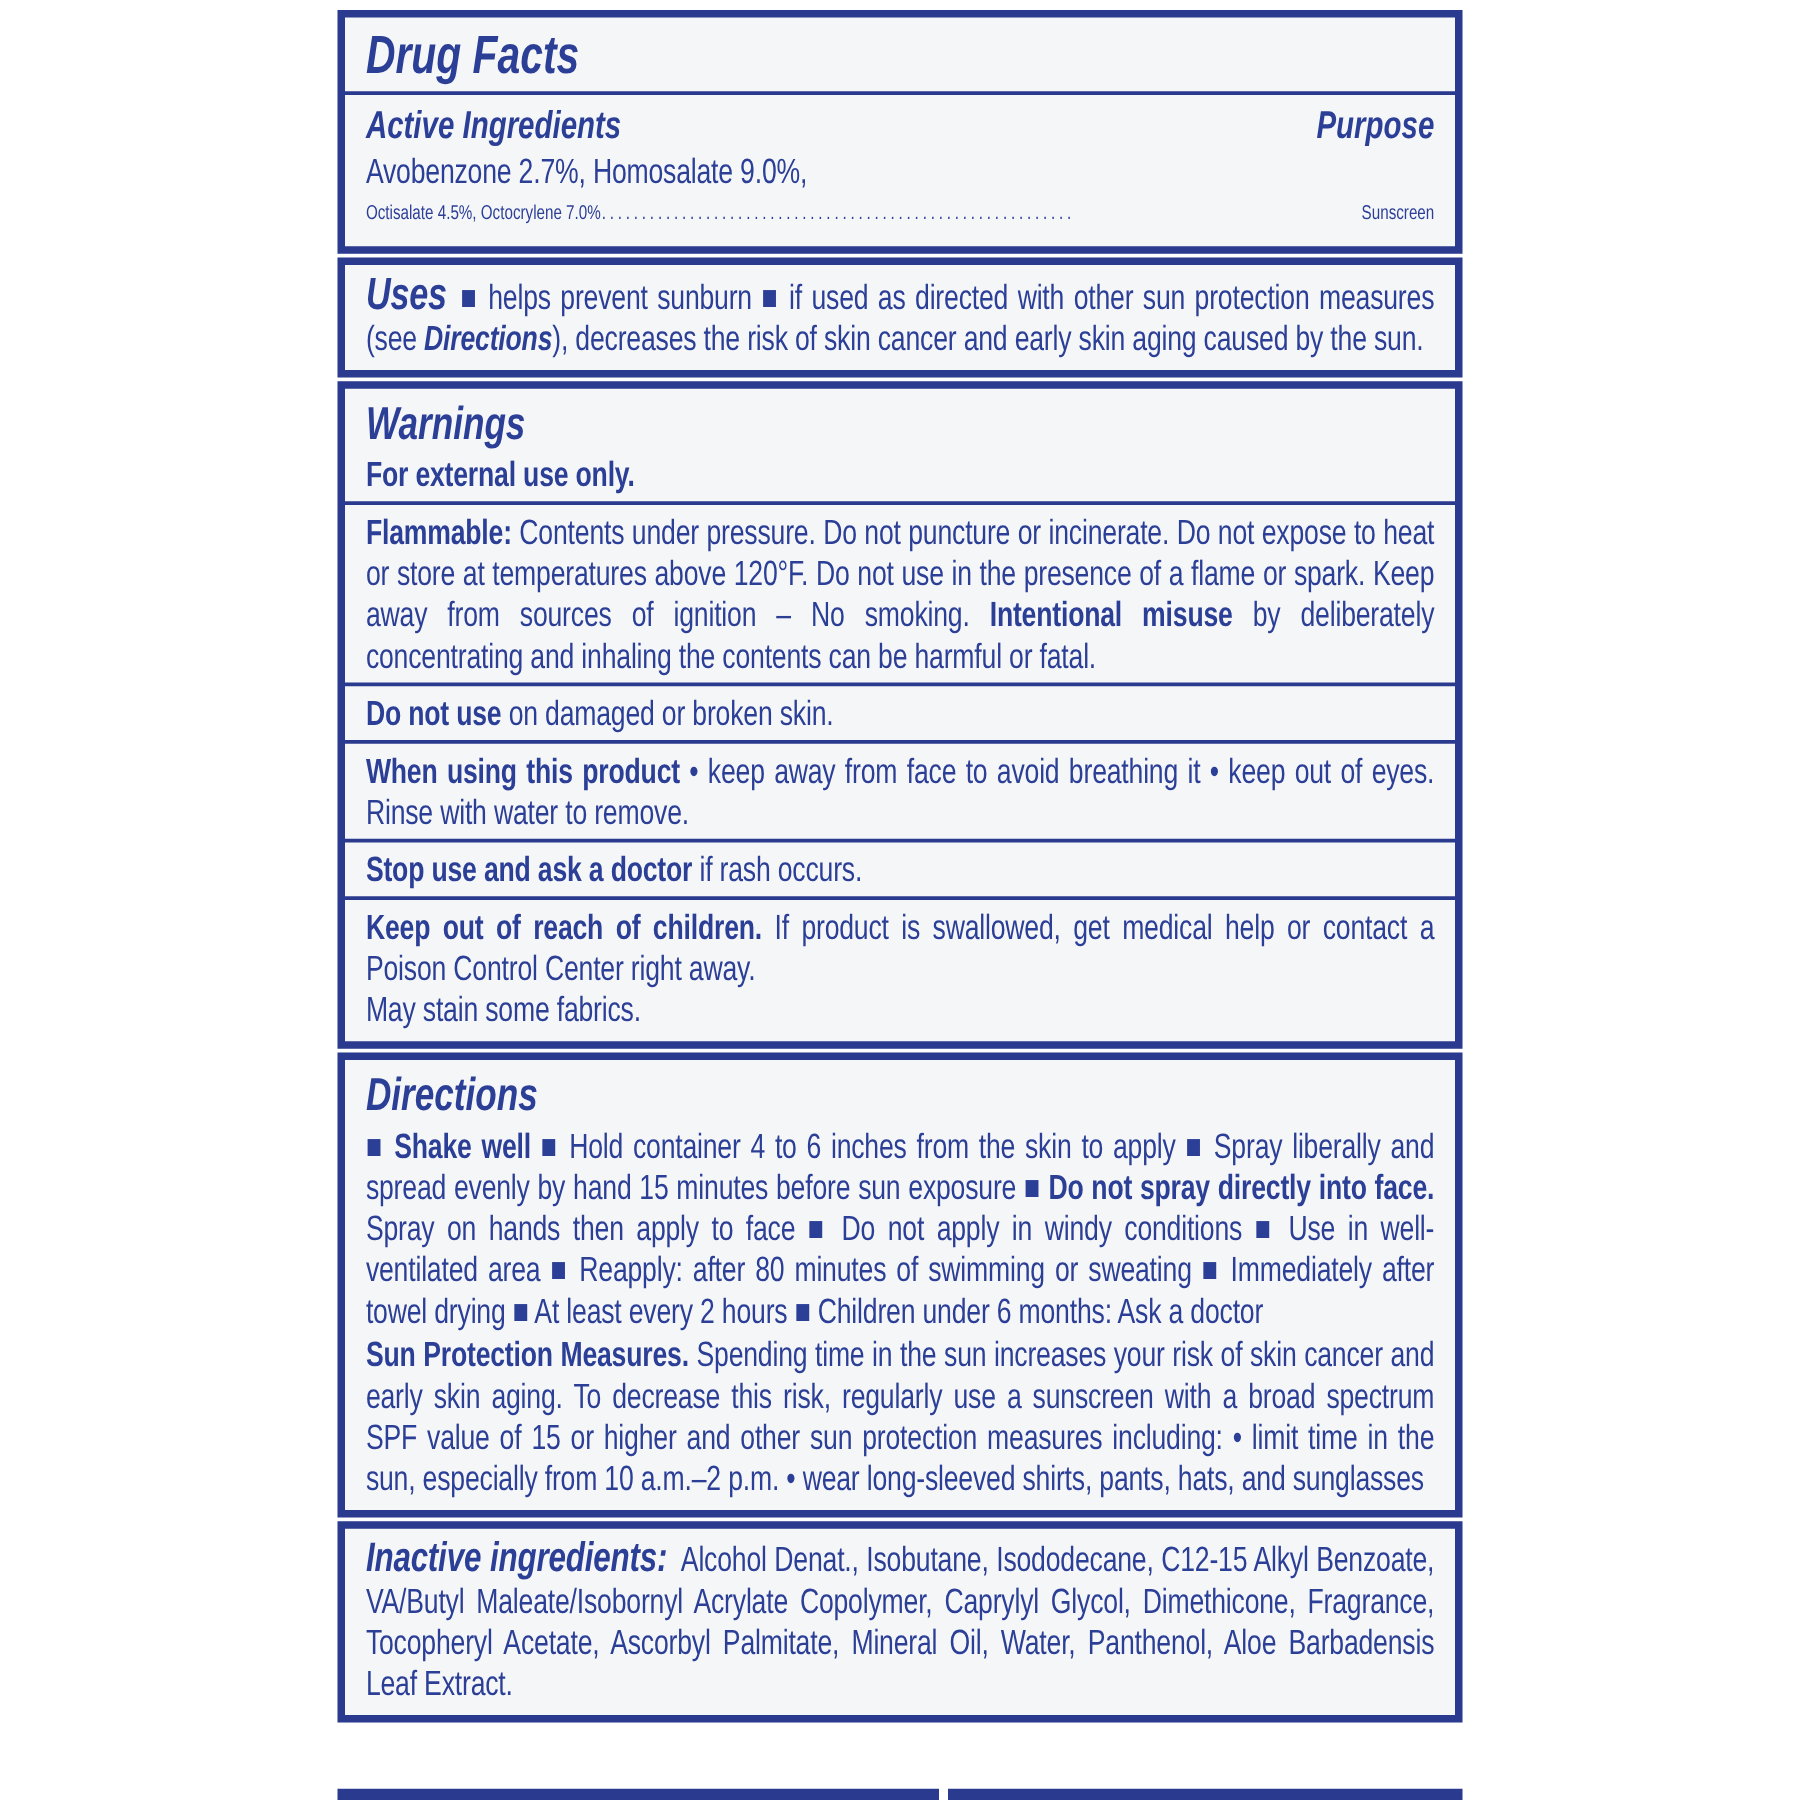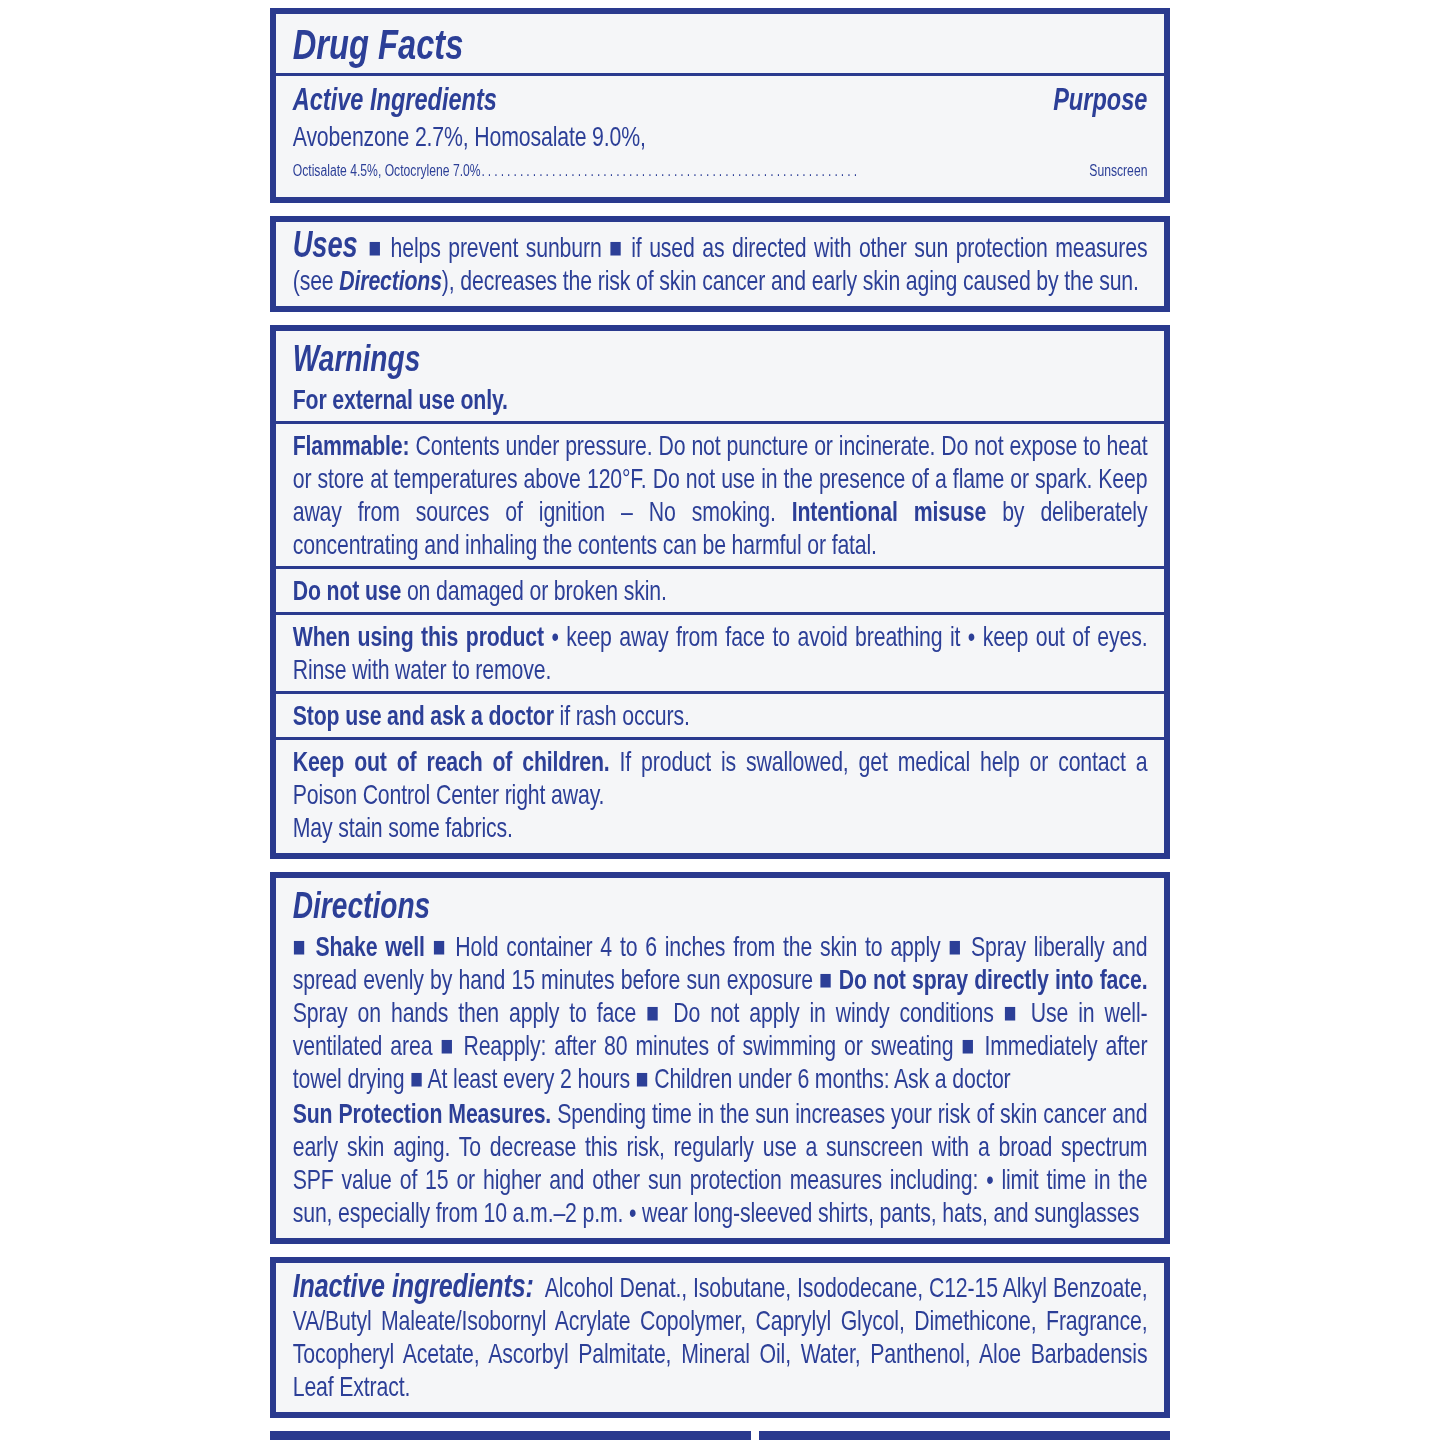--- a/index.html
+++ b/index.html
@@ -9,21 +9,21 @@
   }
   html,body{margin:0;padding:0;}
   body{
     width:1440px;height:1440px;position:relative;overflow:hidden;
     background:#ffffff;color:var(--ink);
     font-family:"Liberation Sans","DejaVu Sans",sans-serif;
   }
   .label{position:absolute;left:270px;top:8px;width:900px;}
   .box{
     box-sizing:border-box;border:6px solid var(--frame);
-    background:var(--panel);margin-bottom:13px;overflow:hidden;
+    background:var(--panel);margin-bottom:3px;overflow:hidden;
   }
   
   .cx{
     width:131.6%;transform:scaleX(0.76);transform-origin:0 0;
     box-sizing:border-box;padding:6px 0 9px 0;
   }
   .pad{padding-left:22px;padding-right:22px;}
   p{margin:0;font-size:28px;line-height:33px;letter-spacing:-0.2px;}
   .just{text-align:justify;}
   .b{font-weight:700;}

